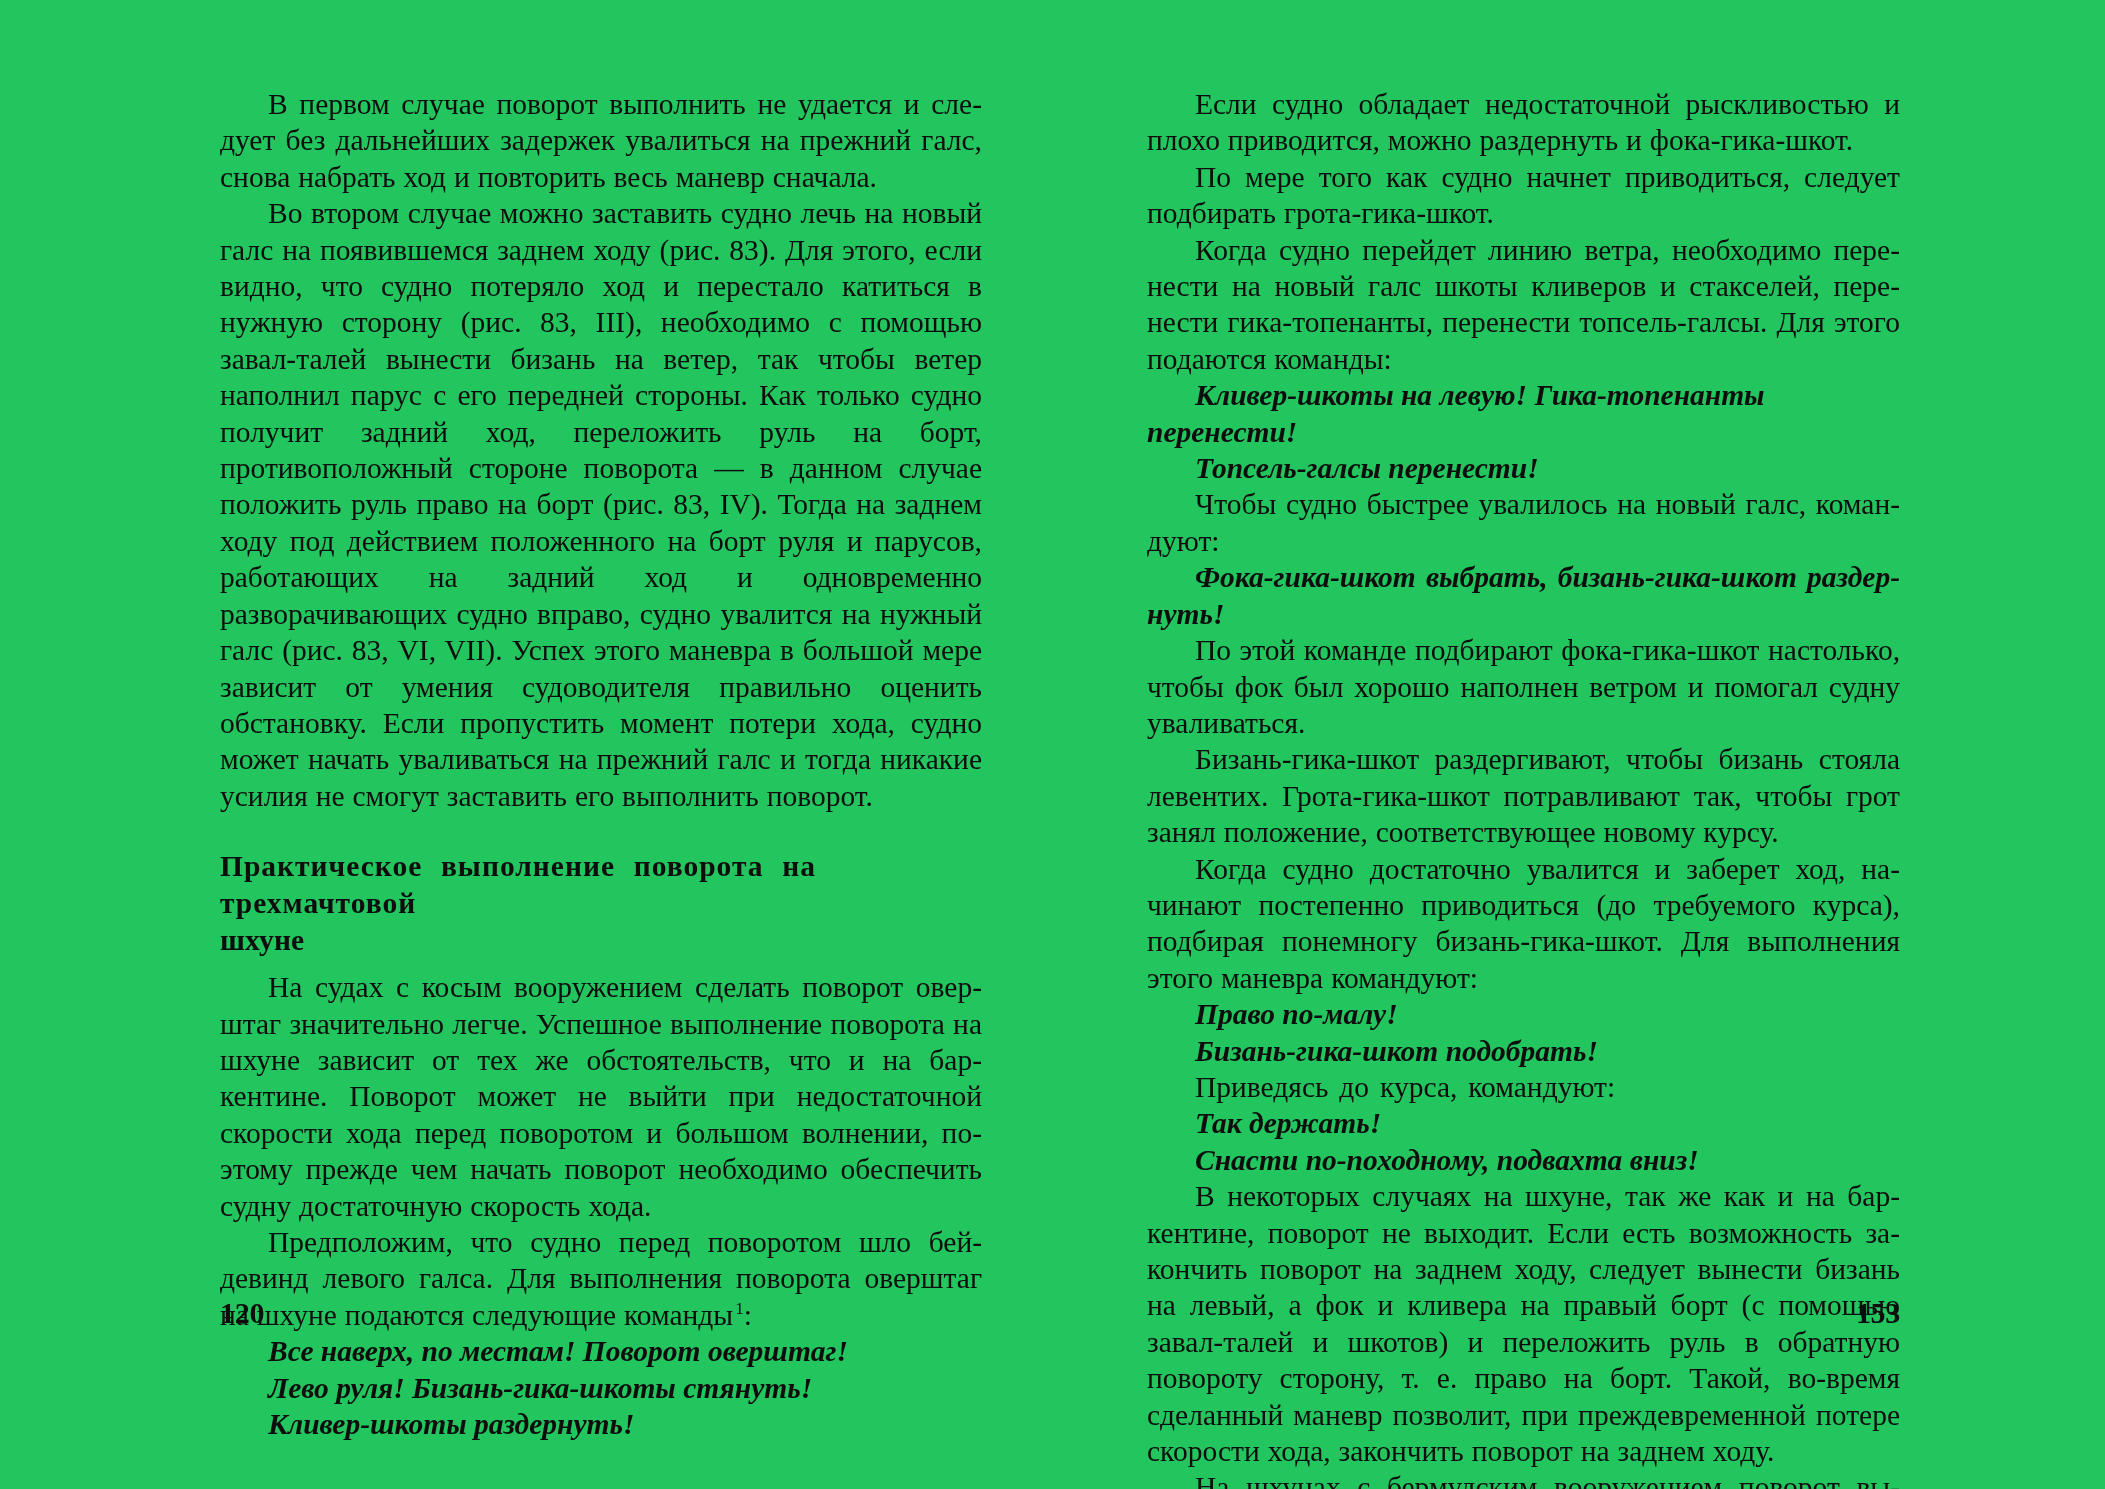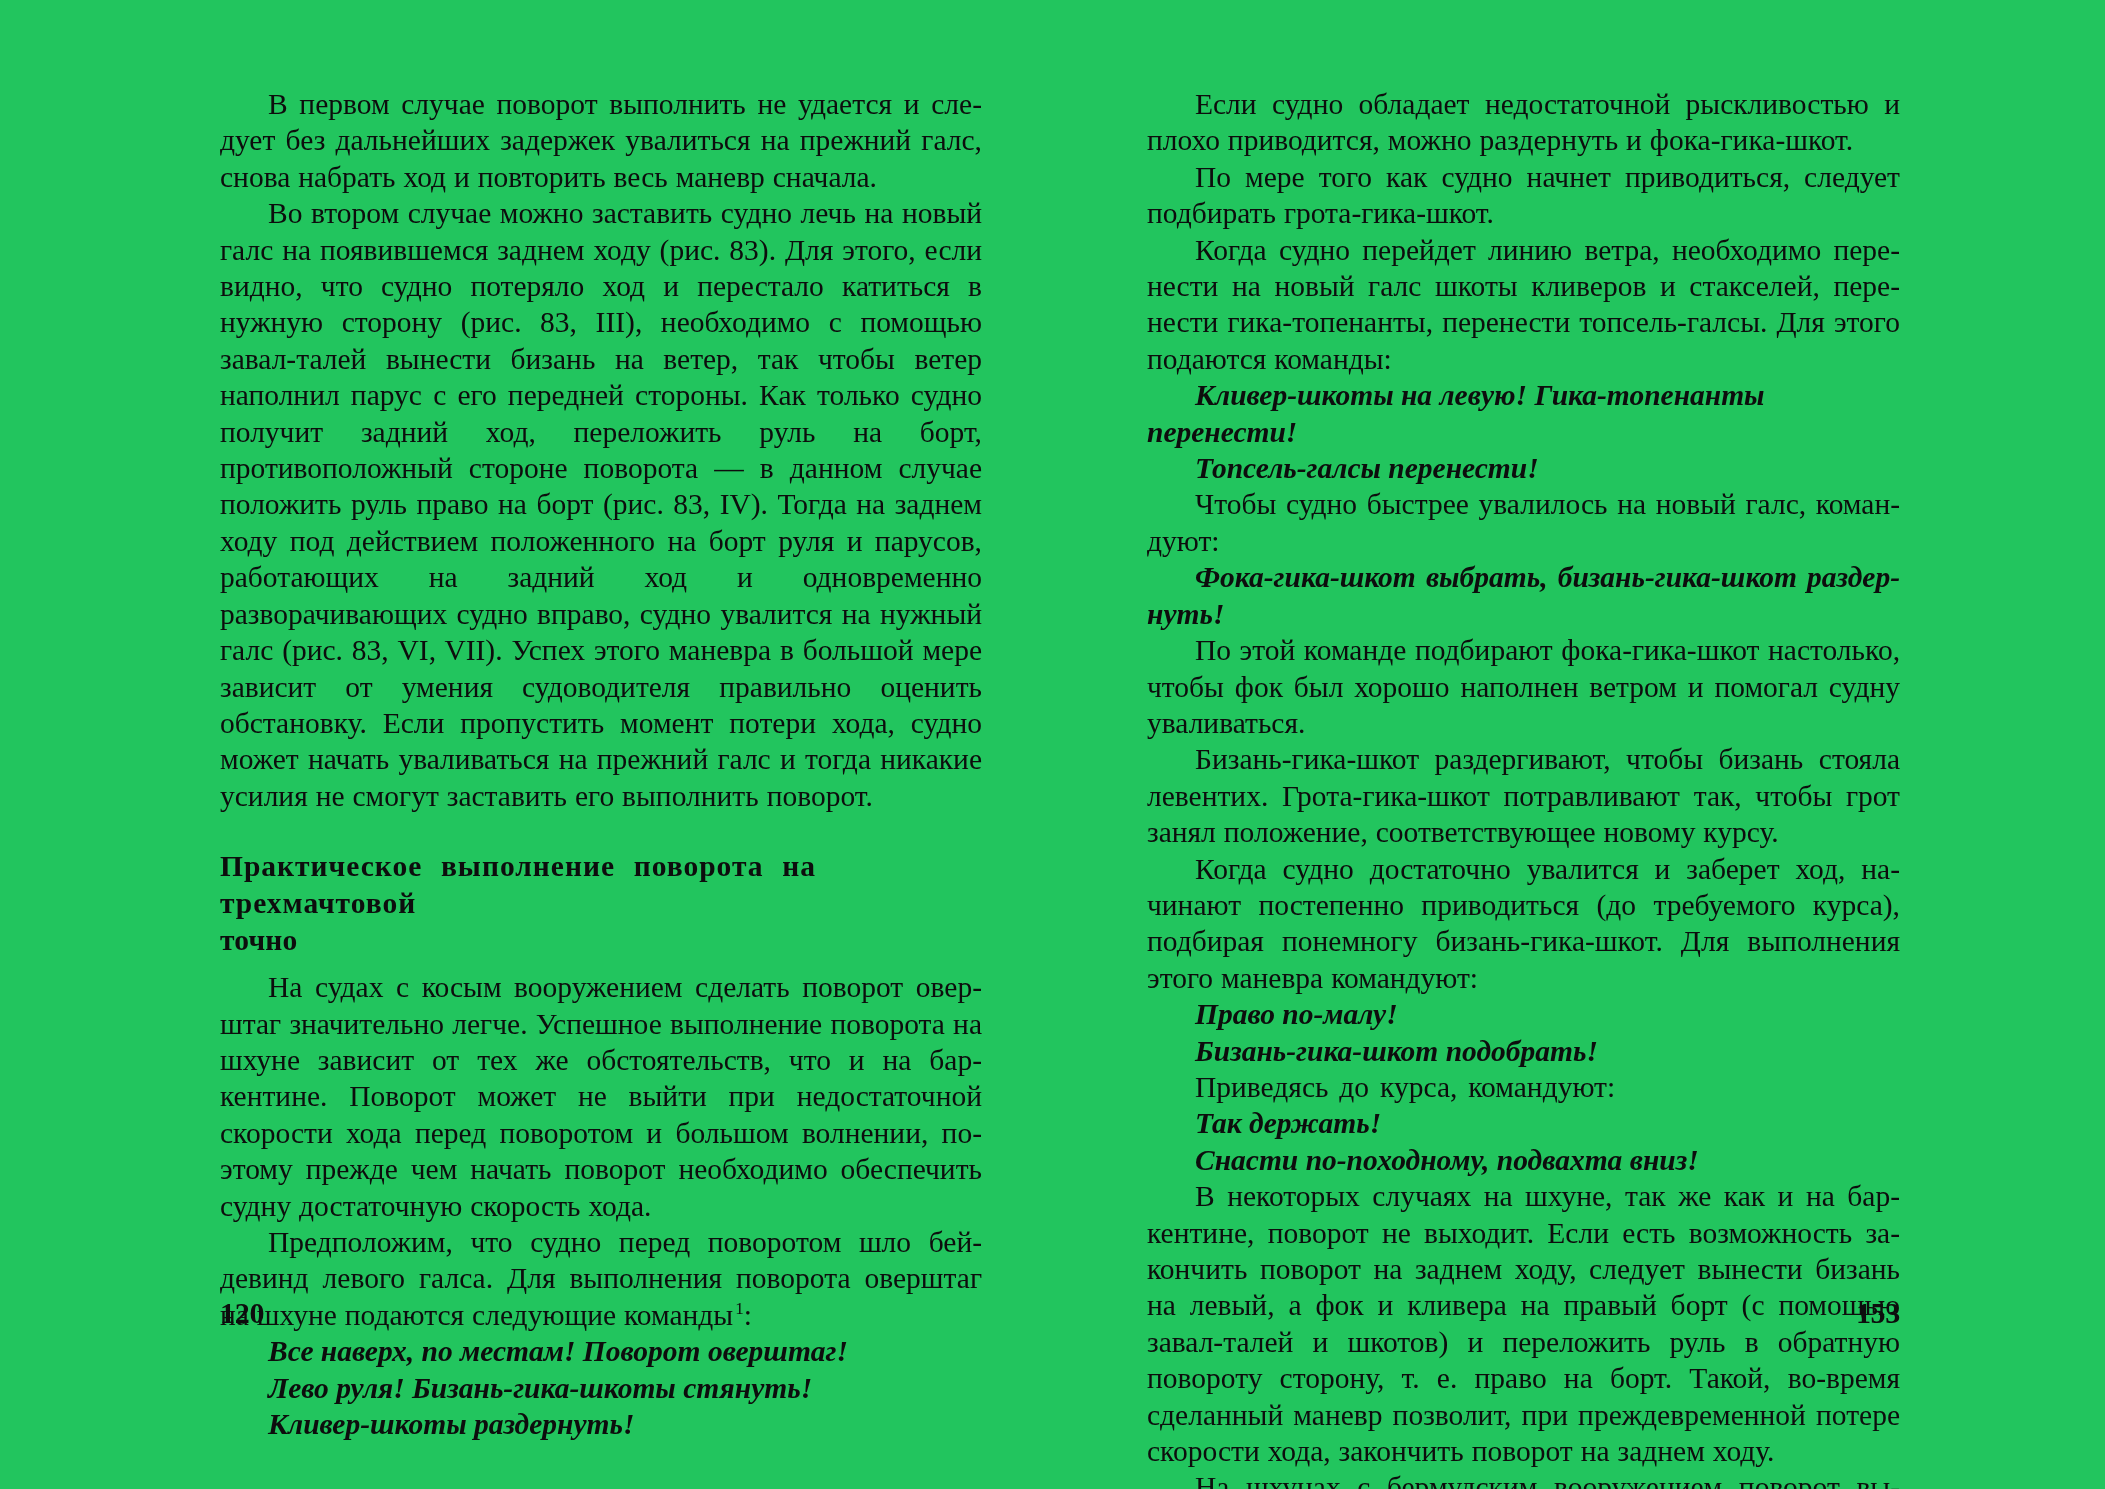--- a/index.html
+++ b/index.html
@@ -142,21 +142,21 @@
 
     <div class="page-side page-left">
       <div class="col">
 
         <p class="para">В первом случае поворот выполнить не удается и сле­дует без дальнейших задержек увалиться на прежний галс, снова набрать ход и повторить весь маневр сначала.</p>
 
         <p class="para">Во втором случае можно заставить судно лечь на но­вый галс на появившемся заднем ходу (рис. 83). Для этого, если видно, что судно потеряло ход и перестало катиться в нужную сторону (рис. 83, III), необходимо с помощью завал-талей вынести бизань на ветер, так чтобы ветер наполнил парус с его передней стороны. Как только судно получит задний ход, переложить руль на борт, противоположный стороне поворота — в данном случае положить руль право на борт (рис. 83, IV). Тогда на заднем ходу под действием положенного на борт руля и парусов, работающих на задний ход и одновременно разворачивающих судно вправо, судно увалится на нуж­ный галс (рис. 83, VI, VII). Успех этого маневра в боль­шой мере зависит от умения судоводителя правильно оценить обстановку. Если пропустить момент потери хода, судно может начать уваливаться на прежний галс и тогда никакие усилия не смогут заставить его выпол­нить поворот.</p>
 
         <h2 class="section-heading">
           <span class="hl hl-1">Практическое выполнение поворота на трехмачтовой</span>
-          <span class="hl hl-2">точно</span>
+          <span class="hl hl-2">шхуне</span>
         </h2>
 
         <p class="para">На судах с косым вооружением сделать поворот овер­штаг значительно легче. Успешное выполнение поворота на шхуне зависит от тех же обстоятельств, что и на бар­кентине. Поворот может не выйти при недостаточной скорости хода перед поворотом и большом волнении, по­этому прежде чем начать поворот необходимо обеспечить судну достаточную  скорость хода.</p>
 
         <p class="para">
           <span>Предположим, что судно перед поворотом шло бей­девинд левого галса. Для выполнения поворота оверштаг на шхуне подаются следующие команды</span><sup class="fnref">1</sup><span>:</span>
         </p>
 
         <p class="command">Все наверх, по местам! Поворот оверштаг!</p>
         <p class="command">Лево руля! Бизань-гика-шкоты стянуть!</p>

